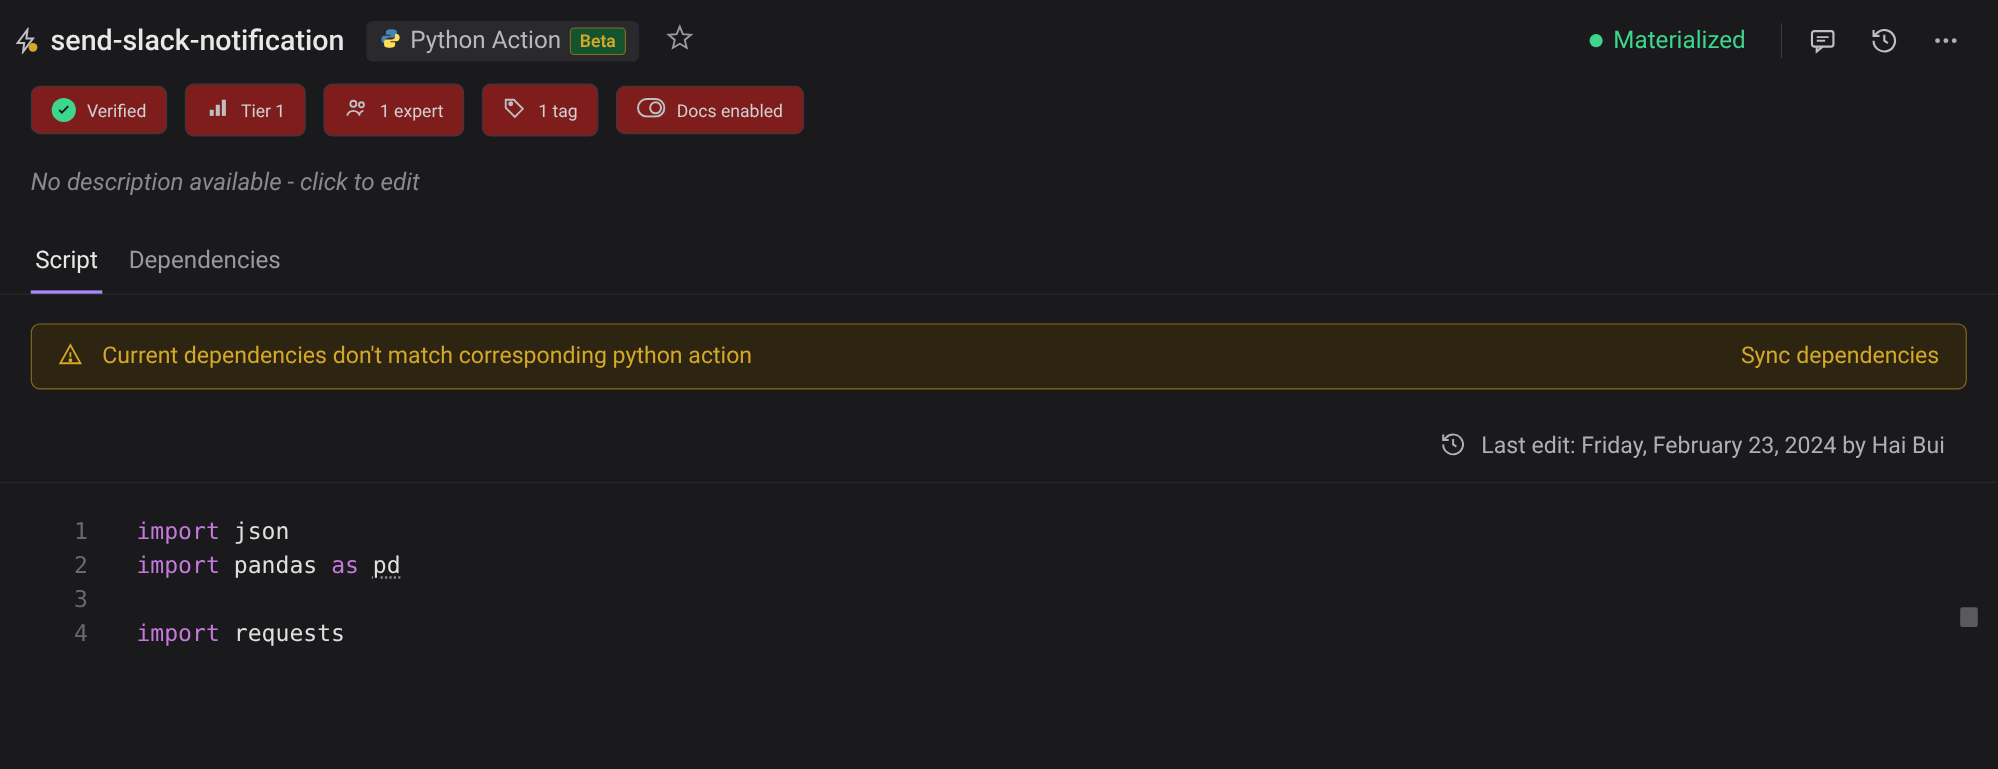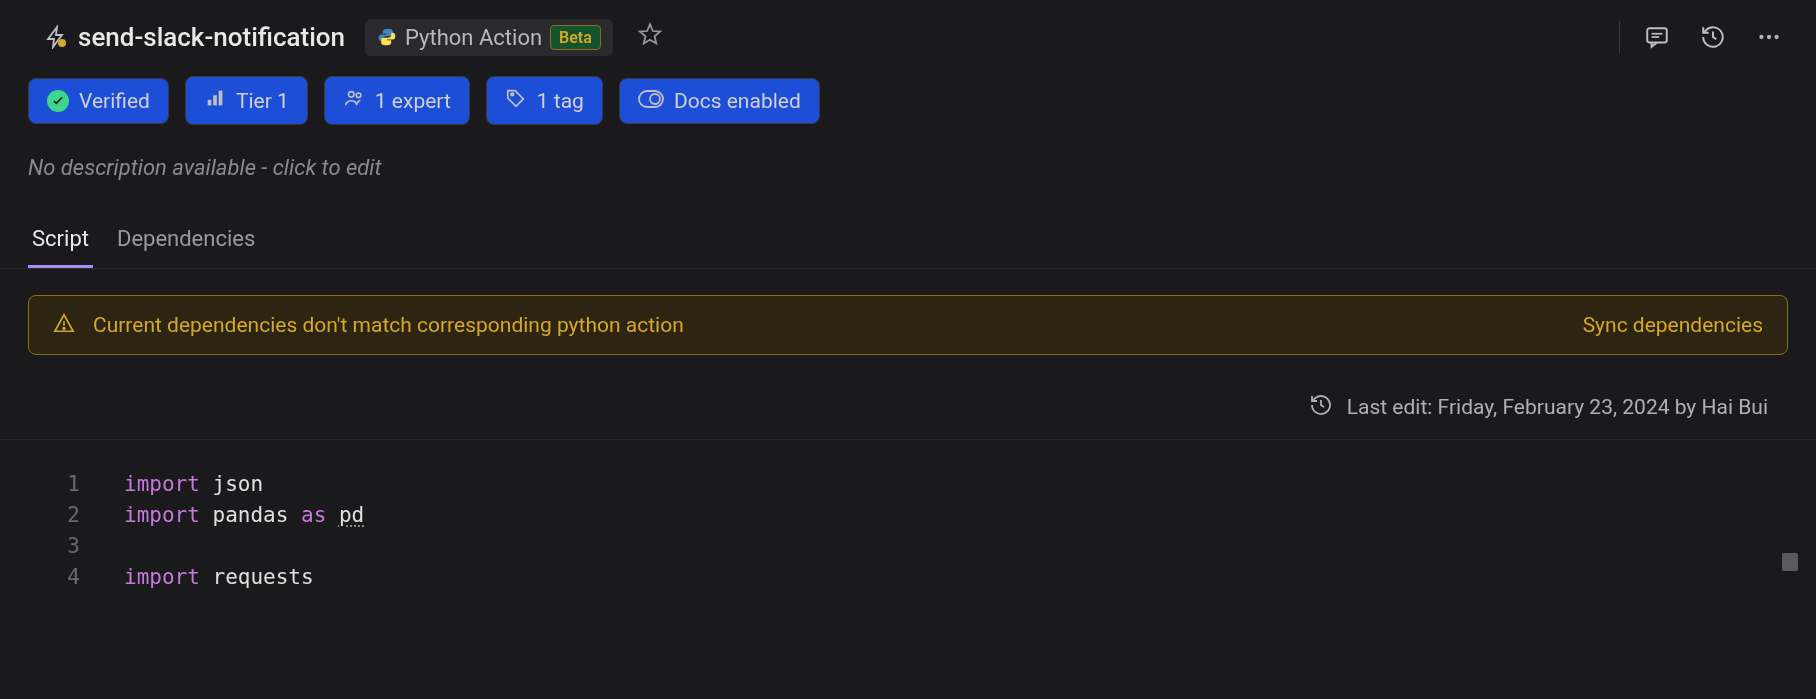--- a/index.html
+++ b/index.html
@@ -12,21 +12,21 @@
       color: #e0e0e0;
       font-family: -apple-system, BlinkMacSystemFont, "Segoe UI", Roboto, sans-serif;
       width: 1816px;
       height: 699px;
       overflow: hidden;
     }
     .header {
       display: flex;
       align-items: center;
       justify-content: space-between;
-      padding: 18px 28px 12px 44px;
+      padding: 18px 28px 12px 12px;
     }
     .header-left {
       display: flex;
       align-items: center;
       gap: 20px;
     }
     .title-group {
       display: flex;
       align-items: center;
       gap: 10px;
@@ -38,21 +38,21 @@
       align-items: center;
       justify-content: center;
     }
     .page-title {
       font-size: 26px;
       font-weight: 500;
       color: #e8e8e8;
     }
     .action-badge {
       display: flex;
-      align-items: center;
+      align-items: flex-start;
       gap: 8px;
       background: #2a2a2e;
       border-radius: 6px;
       padding: 6px 12px;
     }
     .python-icon {
       width: 20px;
       height: 20px;
     }
     .action-label {
@@ -109,25 +109,25 @@
     .chips-row {
       display: flex;
       align-items: center;
       gap: 16px;
       padding: 8px 28px;
     }
     .chip {
       display: flex;
       align-items: center;
       gap: 10px;
-      background: #1d4ed8;
+      background: #7f1d1d;
       border: 1px solid #3a3a3e;
       border-radius: 8px;
       padding: 10px 18px;
-      font-size: 21px;
+      font-size: 16px;
       color: #d0d0d0;
       cursor: pointer;
     }
     .verified-icon {
       width: 22px;
       height: 22px;
       background: #3dd68c;
       border-radius: 50%;
       display: flex;
       align-items: center;
@@ -268,20 +268,24 @@
       <span class="action-label">Python Action</span>
       <span class="beta-badge">Beta</span>
     </div>
     <span class="star-btn">
       <svg width="26" height="26" viewBox="0 0 24 24" fill="none">
         <path d="M12 2l2.6 6.3 6.8.5-5.2 4.4 1.6 6.6L12 16.4l-5.8 3.4 1.6-6.6-5.2-4.4 6.8-.5L12 2z" stroke="#9a9a9e" stroke-width="1.6"></path>
       </svg>
     </span>
   </div>
   <div class="header-right">
+    <div class="status-pill">
+      <span class="status-dot"></span>
+      <span class="status-text">Materialized</span>
+    </div>
     <div class="divider-v"></div>
     <span class="icon-btn">
       <svg width="26" height="26" viewBox="0 0 24 24" fill="none">
         <rect x="3" y="4" width="18" height="13" rx="2" stroke="#c0c0c4" stroke-width="1.8"></rect>
         <path d="M7 17l0 4 5-4" stroke="#c0c0c4" stroke-width="1.8" fill="none"></path>
         <line x1="7" y1="9" x2="17" y2="9" stroke="#c0c0c4" stroke-width="1.6"></line>
         <line x1="7" y1="12" x2="14" y2="12" stroke="#c0c0c4" stroke-width="1.6"></line>
       </svg>
     </span>
     <span class="icon-btn">

